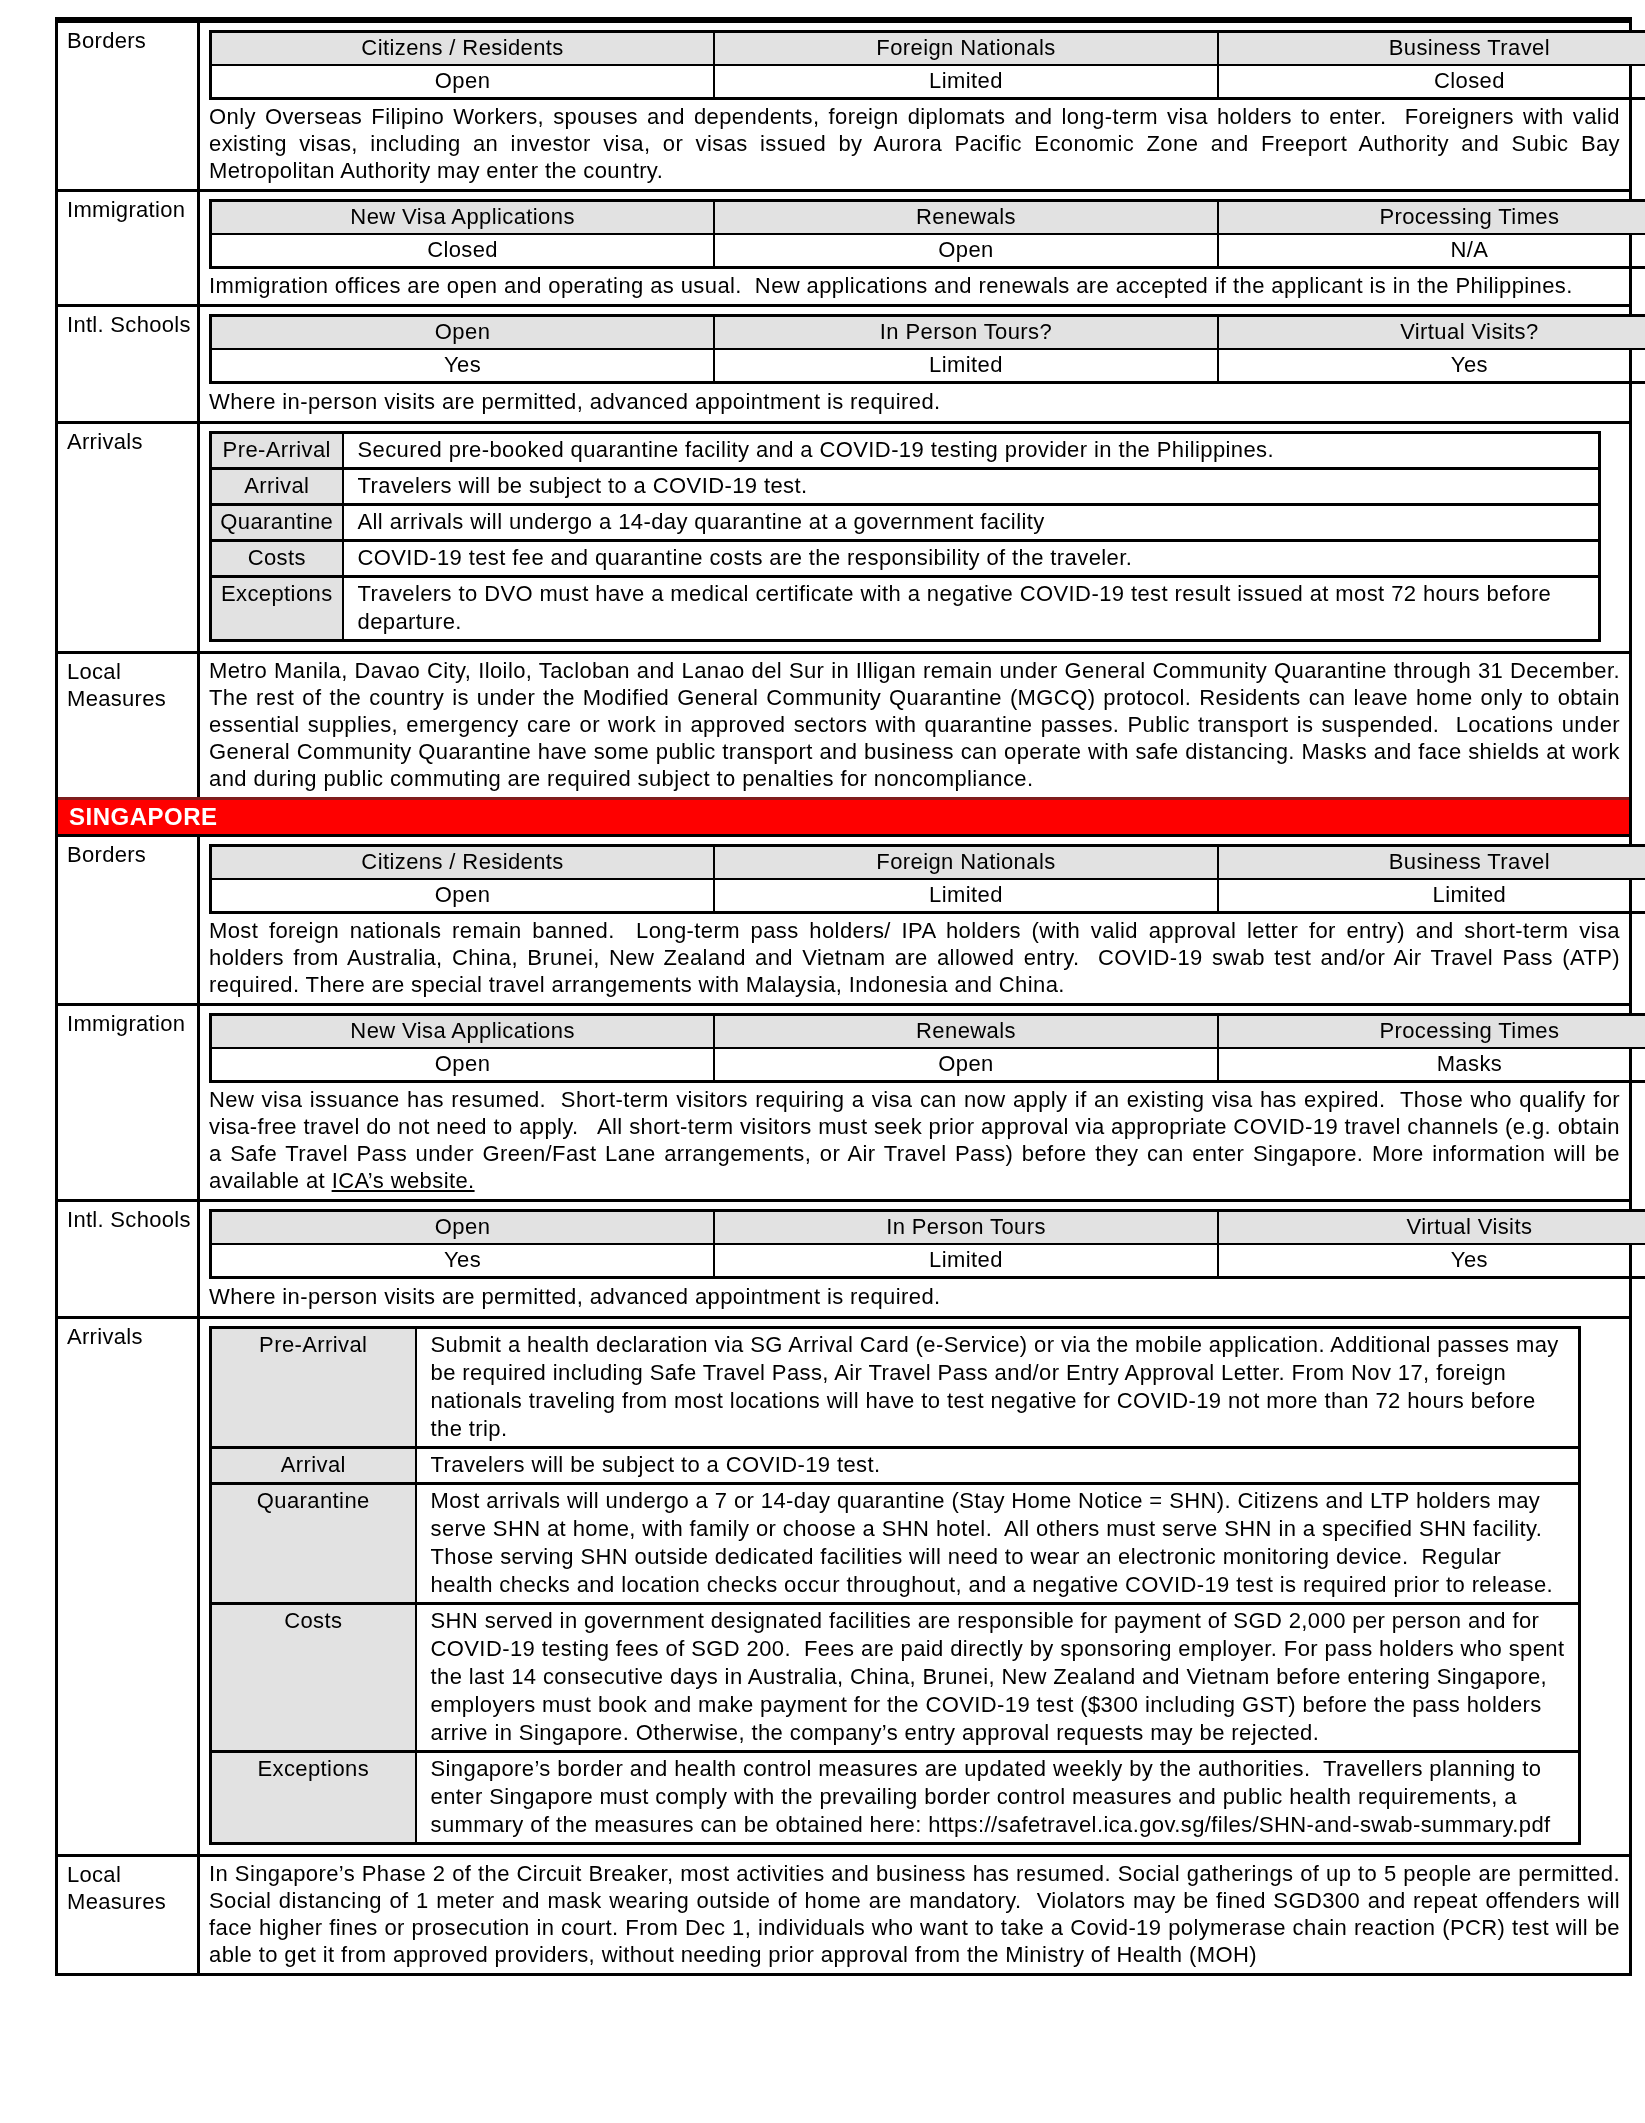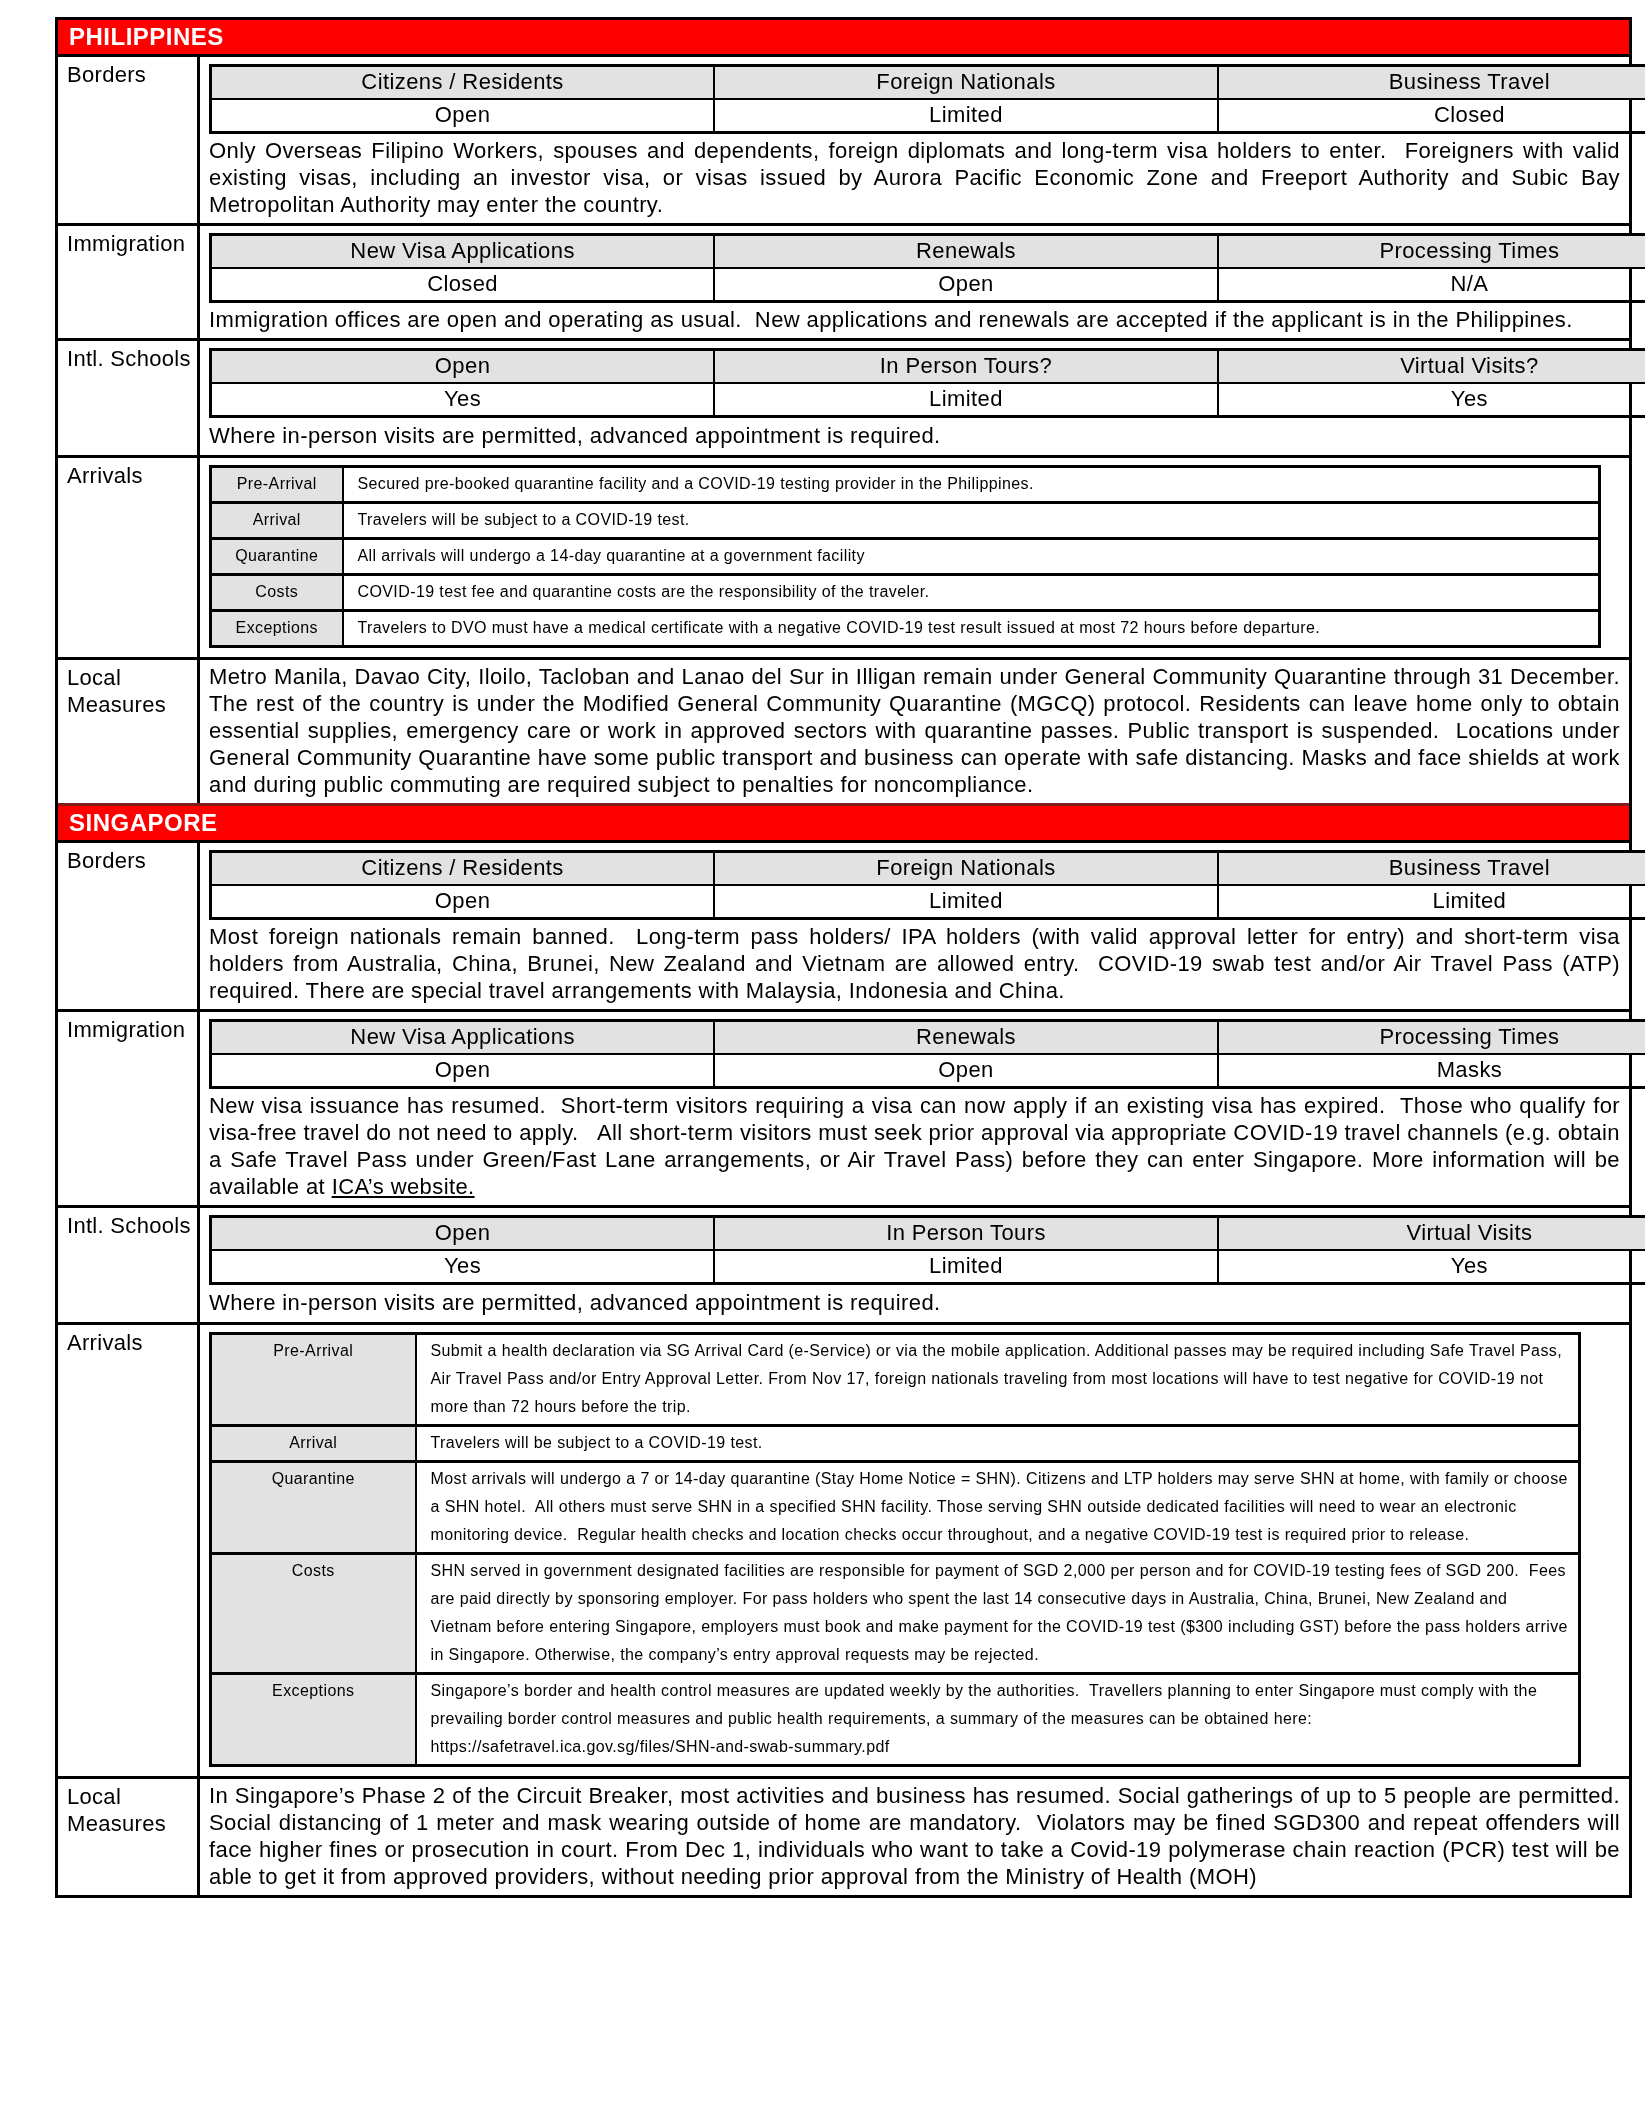--- a/index.html
+++ b/index.html
@@ -41,37 +41,36 @@
     font-size:22px; line-height:27px; padding:1px 6px 3px;
     letter-spacing:0.4px;
   }
   table.stable tr.h td { background:#e2e2e2; }
   table.atable {
     border:3px solid #000; border-collapse:collapse; table-layout:fixed;
     margin:4px 0 4px 0;
   }
   table.atable td {
     border:2px solid #000; border-top:3px solid #000; border-bottom:3px solid #000;
-    font-size:16px; line-height:28px; vertical-align:top;
+    font-size:22px; line-height:28px; vertical-align:top;
     padding:2px 6px 3px; letter-spacing:0.4px;
   }
   table.atable td.k { background:#e2e2e2; text-align:center; }
   table.atable td.v { padding-left:14px; padding-right:10px; white-space:pre-wrap; }
   table.atable.ph { width:1392px; }
   table.atable.ph td.k { width:132px; }
   table.atable.sg { width:1372px; }
   table.atable.sg td.k { width:205px; }
   .u { text-decoration:underline; }
 </style>
 </head>
 <body>
 
 <div class="doc">
 
-  <div class="bar">PHILIPPINES</div>
 
 
   <div class="row">
     <div class="lbl">Borders</div>
     <div class="cnt">
       <table class="stable">
         <tbody>
             <tr class="h">
           <td>Citizens / Residents</td>
           <td>Foreign Nationals</td>

